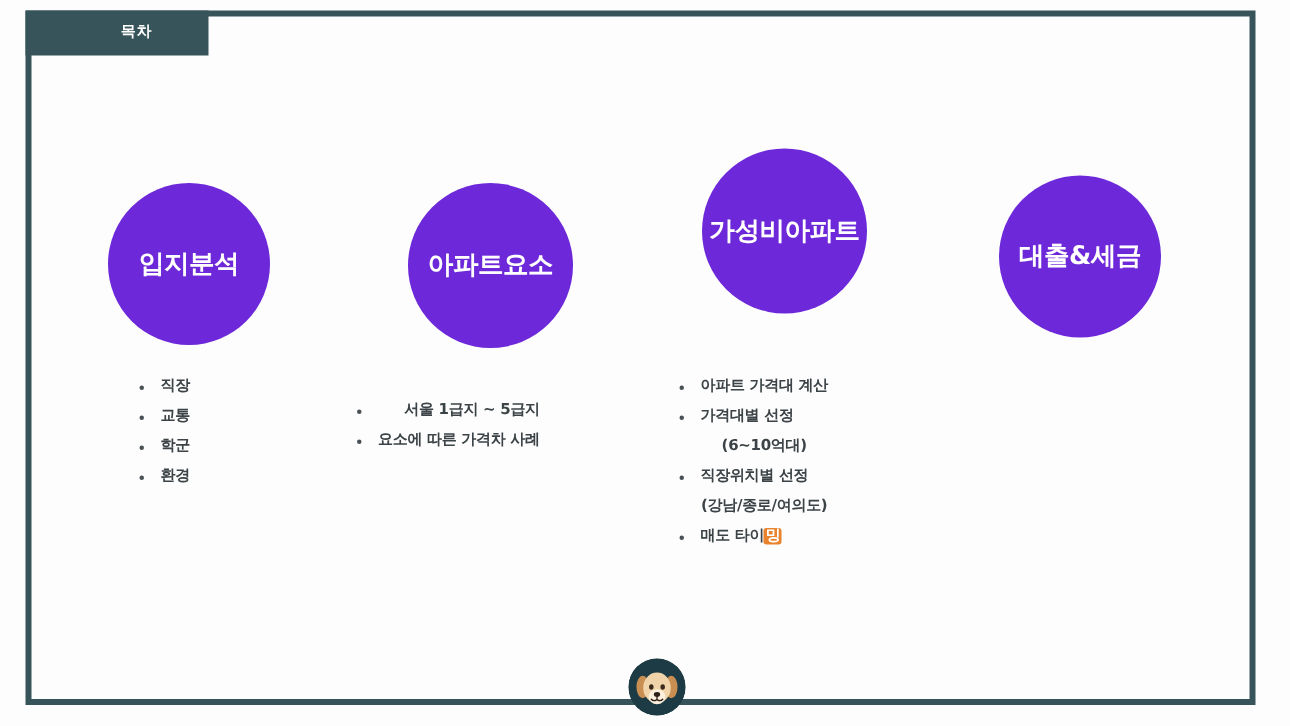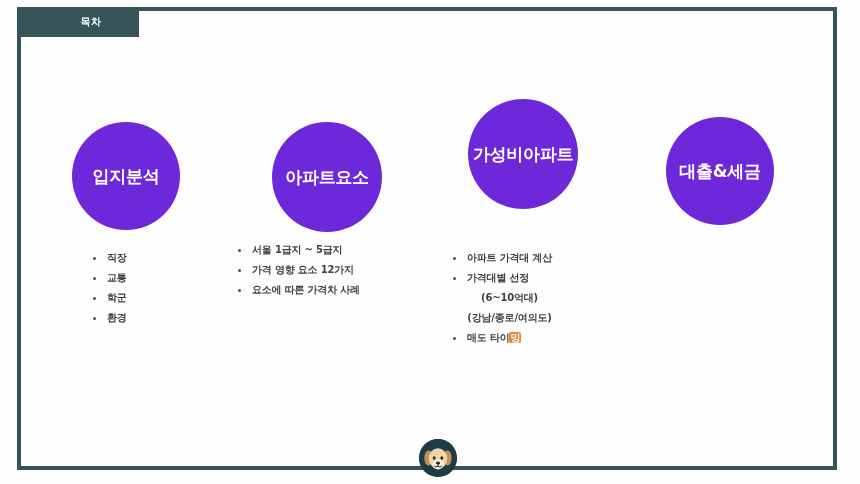--- a/index.html
+++ b/index.html
@@ -122,21 +122,21 @@
     padding: 0 1px;
   }
 
   
   #col-1 { left: 0; }
   #col-1 .circle { left: 72px;  top: 122px; width: 108px; height: 108px; }
   #col-1 .bullets { left: 89px; top: 248px; }
 
   #col-2 { left: 0; }
   #col-2 .circle { left: 272px; top: 122px; width: 110px; height: 110px; }
-  #col-2 .bullets { left: 234px; top: 240px; }
+  #col-2 .bullets { left: 234px; top: 264px; text-align: right; }
 
   #col-3 { left: 0; }
   #col-3 .circle { left: 468px; top: 99px; width: 110px; height: 110px; }
   #col-3 .bullets { left: 449px; top: 248px; }
 
   #col-4 { left: 0; }
   #col-4 .circle { left: 666px; top: 117px; width: 108px; height: 108px; }
 
   
   #avatar {
@@ -175,34 +175,34 @@
     </ul>
   </div>
 
   <div class="column" id="col-2">
     <div class="circle">
       <span class="cline">아파트</span>
       <span class="cline">요소</span>
     </div>
     <ul class="bullets">
       <li class="has-dot">서울 1급지 ~ 5급지</li>
-      <li class="has-dot">가격 영향 요소 12가지</li>
       <li class="has-dot">요소에 따른 가격차 사례</li>
     </ul>
   </div>
 
   <div class="column" id="col-3">
     <div class="circle">
       <span class="cline">가성비</span>
       <span class="cline">아파트</span>
     </div>
     <ul class="bullets">
       <li class="has-dot">아파트 가격대 계산</li>
       <li class="has-dot">가격대별 선정</li>
       <li class="cont">(6~10억대)</li>
+      <li class="has-dot">직장위치별 선정</li>
       <li class="cont">(강남/종로/여의도)</li>
       <li class="has-dot"><span>매도 타이</span><span class="hl">밍</span></li>
     </ul>
   </div>
 
   <div class="column" id="col-4">
     <div class="circle">
       <span class="cline">대출</span>
       <span class="cline">&amp;세금</span>
     </div>

